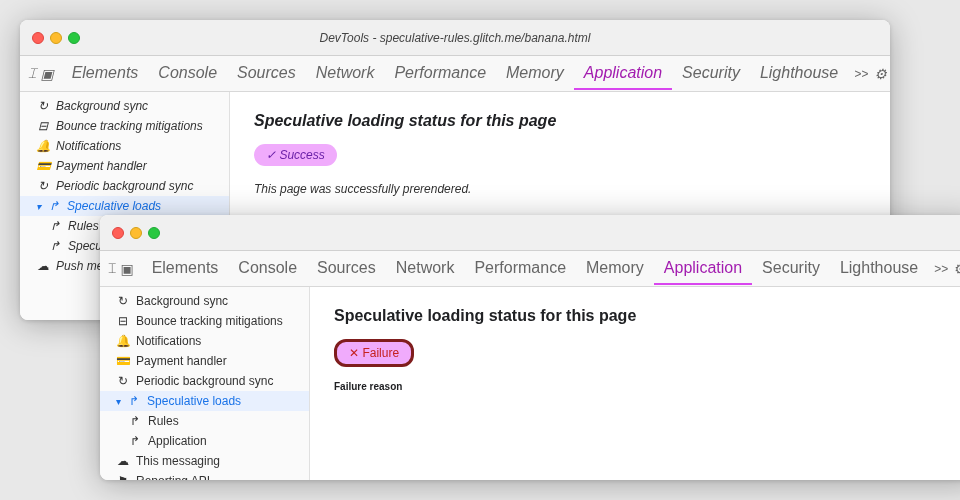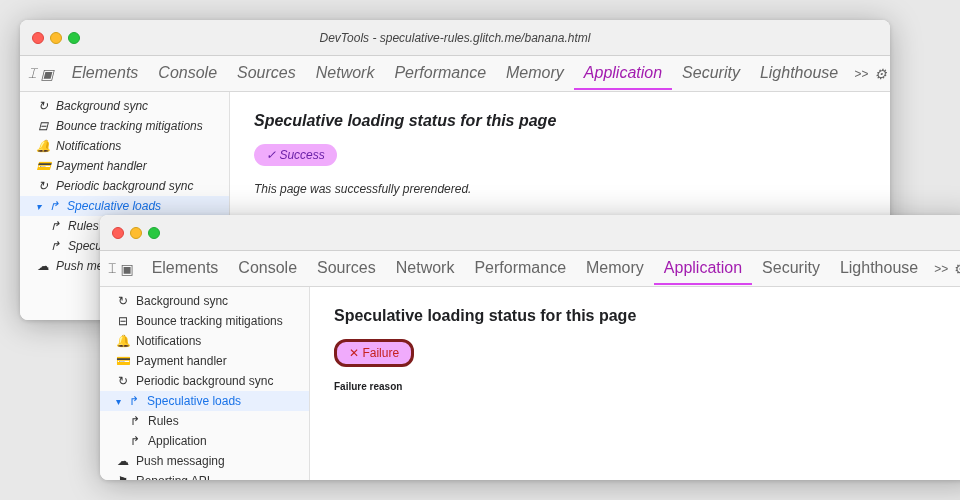--- a/index.html
+++ b/index.html
@@ -382,21 +382,21 @@
         <div class="sidebar-item indent1">
           <span class="sidebar-icon">↱</span>
           <span>Rules</span>
         </div>
         <div class="sidebar-item indent1">
           <span class="sidebar-icon">↱</span>
           <span>Application</span>
         </div>
         <div class="sidebar-item">
           <span class="sidebar-icon">☁</span>
-          <span>Push messaging</span>
+          <span>This messaging</span>
         </div>
         <div class="sidebar-item">
           <span class="sidebar-icon">⚑</span>
           <span>Reporting API</span>
         </div>
 
       </div>
       <div class="main-panel">
         <div class="panel-title">Speculative loading status for this page</div>
         <div class="status-badge status-failure">

